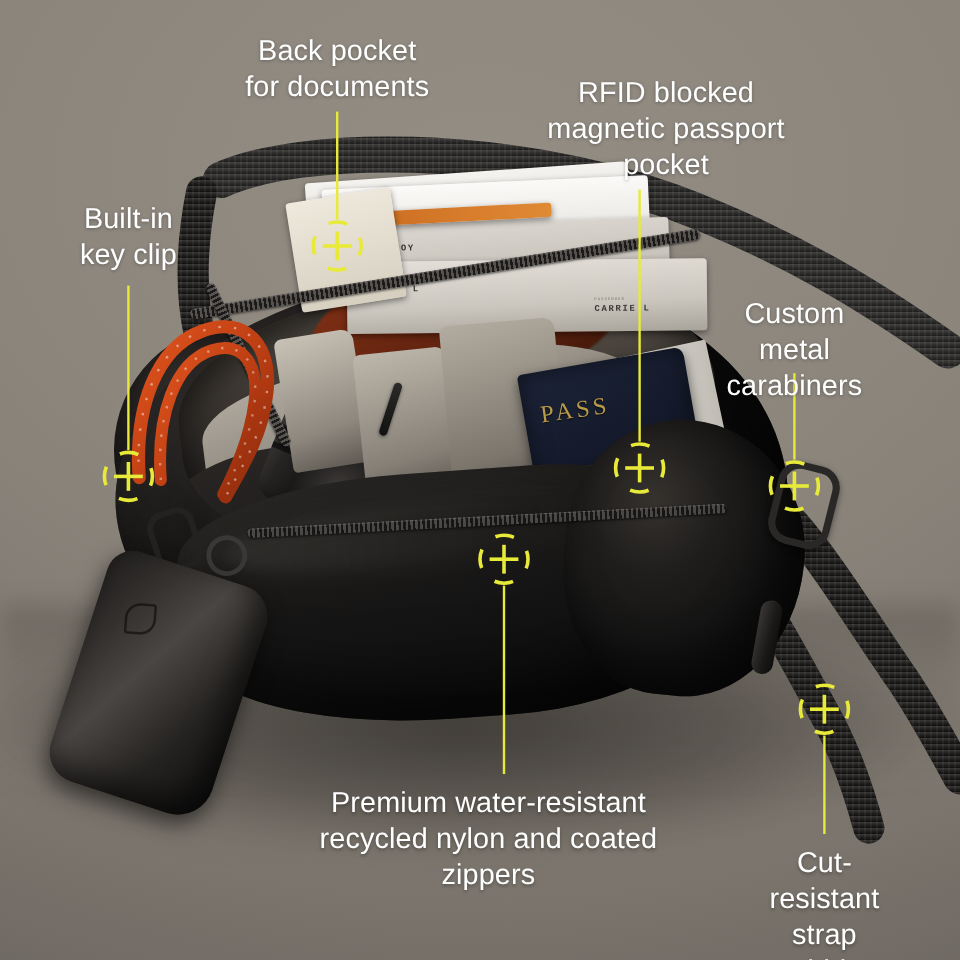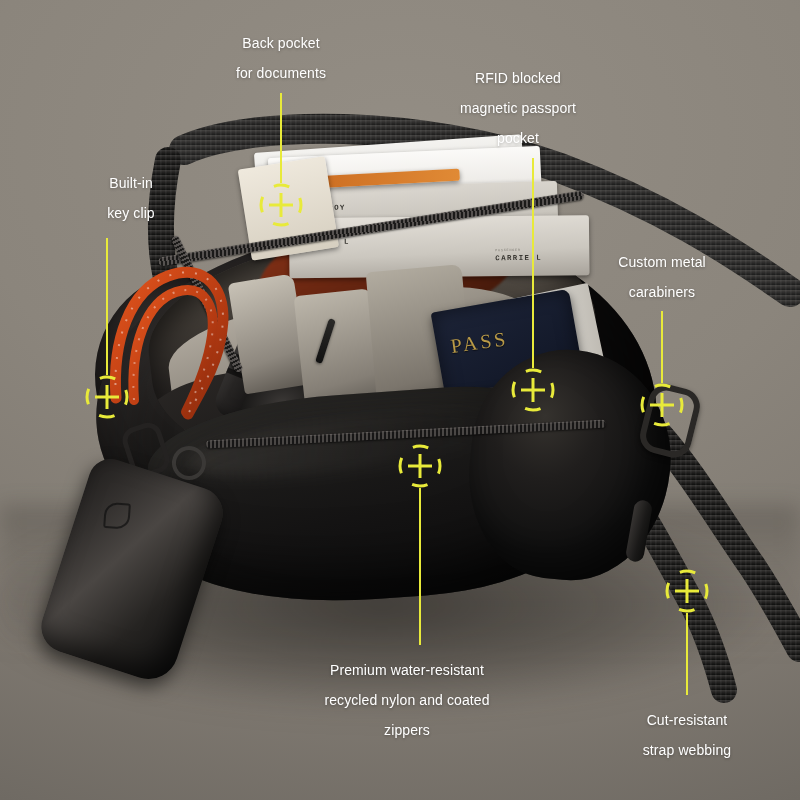--- a/index.html
+++ b/index.html
@@ -220,21 +220,21 @@
   }
   .left-clip{
     left:126px;top:424px;width:30px;height:42px;border-radius:14px;
     border:5px solid #242221;transform:rotate(-18deg);
   }
 
   
   .callouts{position:absolute;inset:0;}
   .callouts svg{position:absolute;left:0;top:0;}
   .label{
-    position:absolute;color:#ffffff;font-size:14px;line-height:30px;
+    position:absolute;color:#ffffff;font-size:24px;line-height:30px;
     text-align:center;white-space:pre-line;letter-spacing:.1px;
     text-shadow:0 1px 3px rgba(0,0,0,.30);
     transform:translateX(-50%);
   }
 </style>
 </head>
 <body>
 
 <div id="stage">
 
@@ -383,24 +383,24 @@
         <line x1="687" x2="687" y1="613" y2="695" stroke="#e8ea3a" stroke-width="2"></line>
         <g>
           <circle cx="687" cy="591" r="20" fill="none" stroke="#e8ea3a" stroke-width="3" stroke-dasharray="15.71 15.71" stroke-dashoffset="7.86"></circle>
           <line x1="675" x2="699" y1="591" y2="591" stroke="#e8ea3a" stroke-width="3"></line>
           <line x1="687" x2="687" y1="579" y2="603" stroke="#e8ea3a" stroke-width="3"></line>
         </g>
       </svg>
     <div id="label-layer">
         <div class="label" style="left: 281px; top: 28px; color: rgb(255, 255, 255);">Back pocket
 for documents</div>
-        <div class="label" style="left: 518px; top: 63px; color: rgb(255, 255, 255);">RFID blocked
+        <div class="label" style="left: 555px; top: 63px; color: rgb(255, 255, 255);">RFID blocked
 magnetic passport
 pocket</div>
-        <div class="label" style="left: 107px; top: 168px; color: rgb(255, 255, 255); margin-left: 24px;">Built-in
+        <div class="label" style="left: 107px; top: 168px; color: rgb(255, 255, 255);">Built-in
 key clip</div>
         <div class="label" style="left: 662px; top: 247px; color: rgb(255, 255, 255);">Custom metal
 carabiners</div>
         <div class="label" style="left: 407px; top: 655px; color: rgb(255, 255, 255);">Premium water-resistant
 recycled nylon and coated
 zippers</div>
         <div class="label" style="left: 687px; top: 705px; color: rgb(255, 255, 255);">Cut-resistant
 strap webbing</div>
       </div>
   </div>

